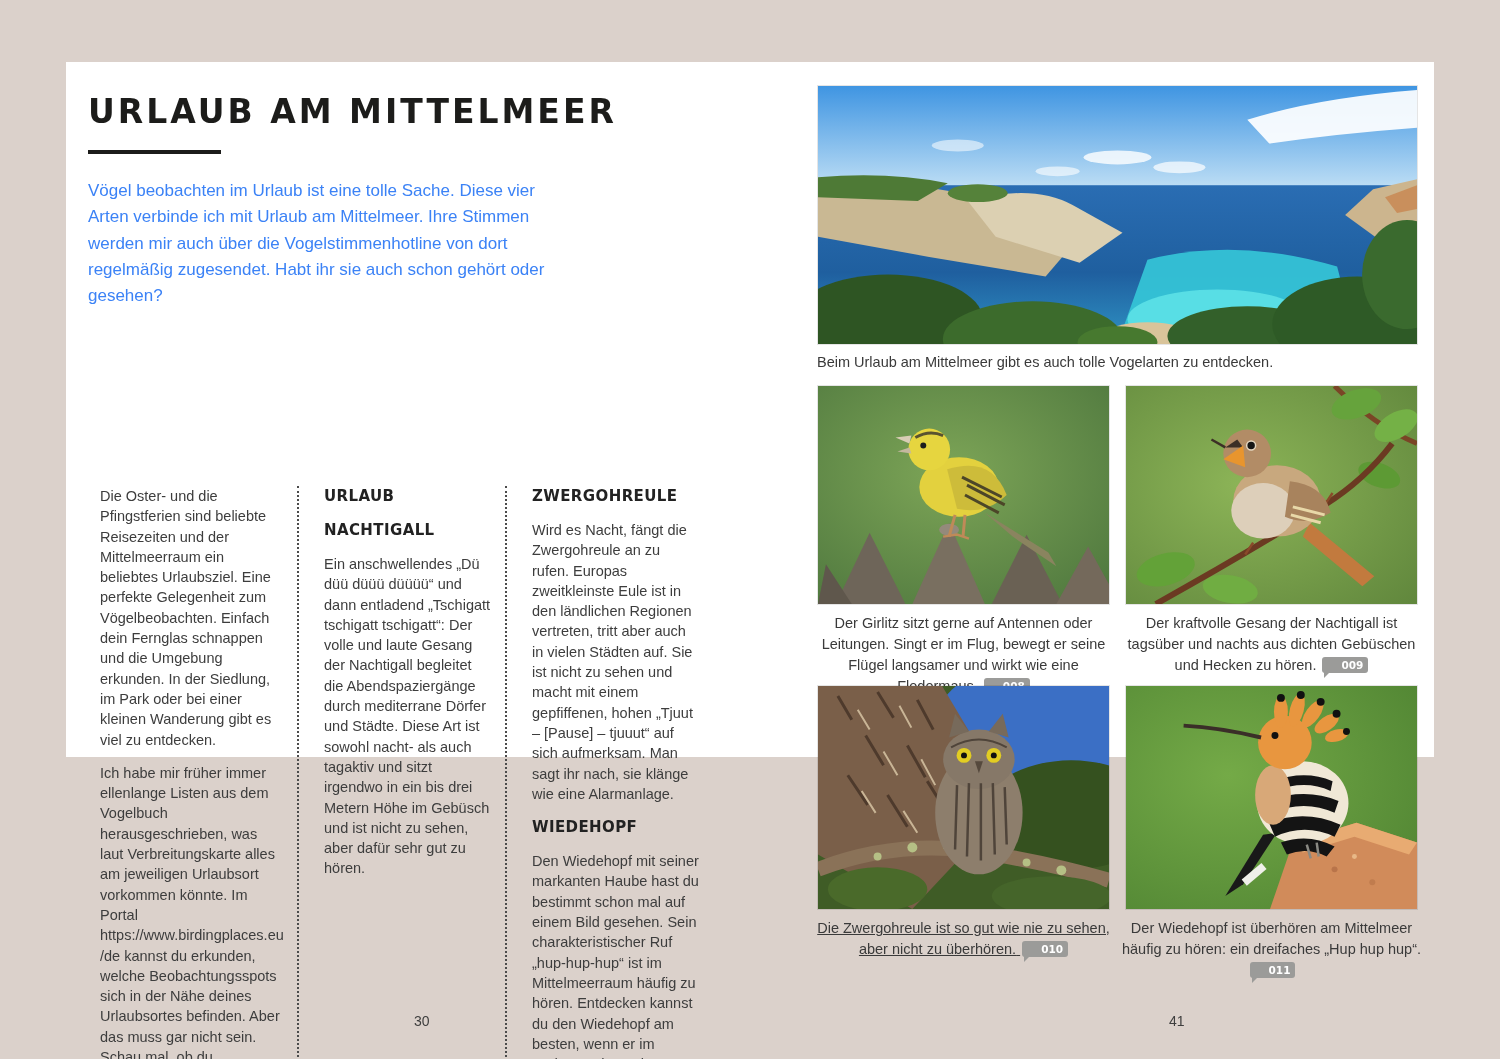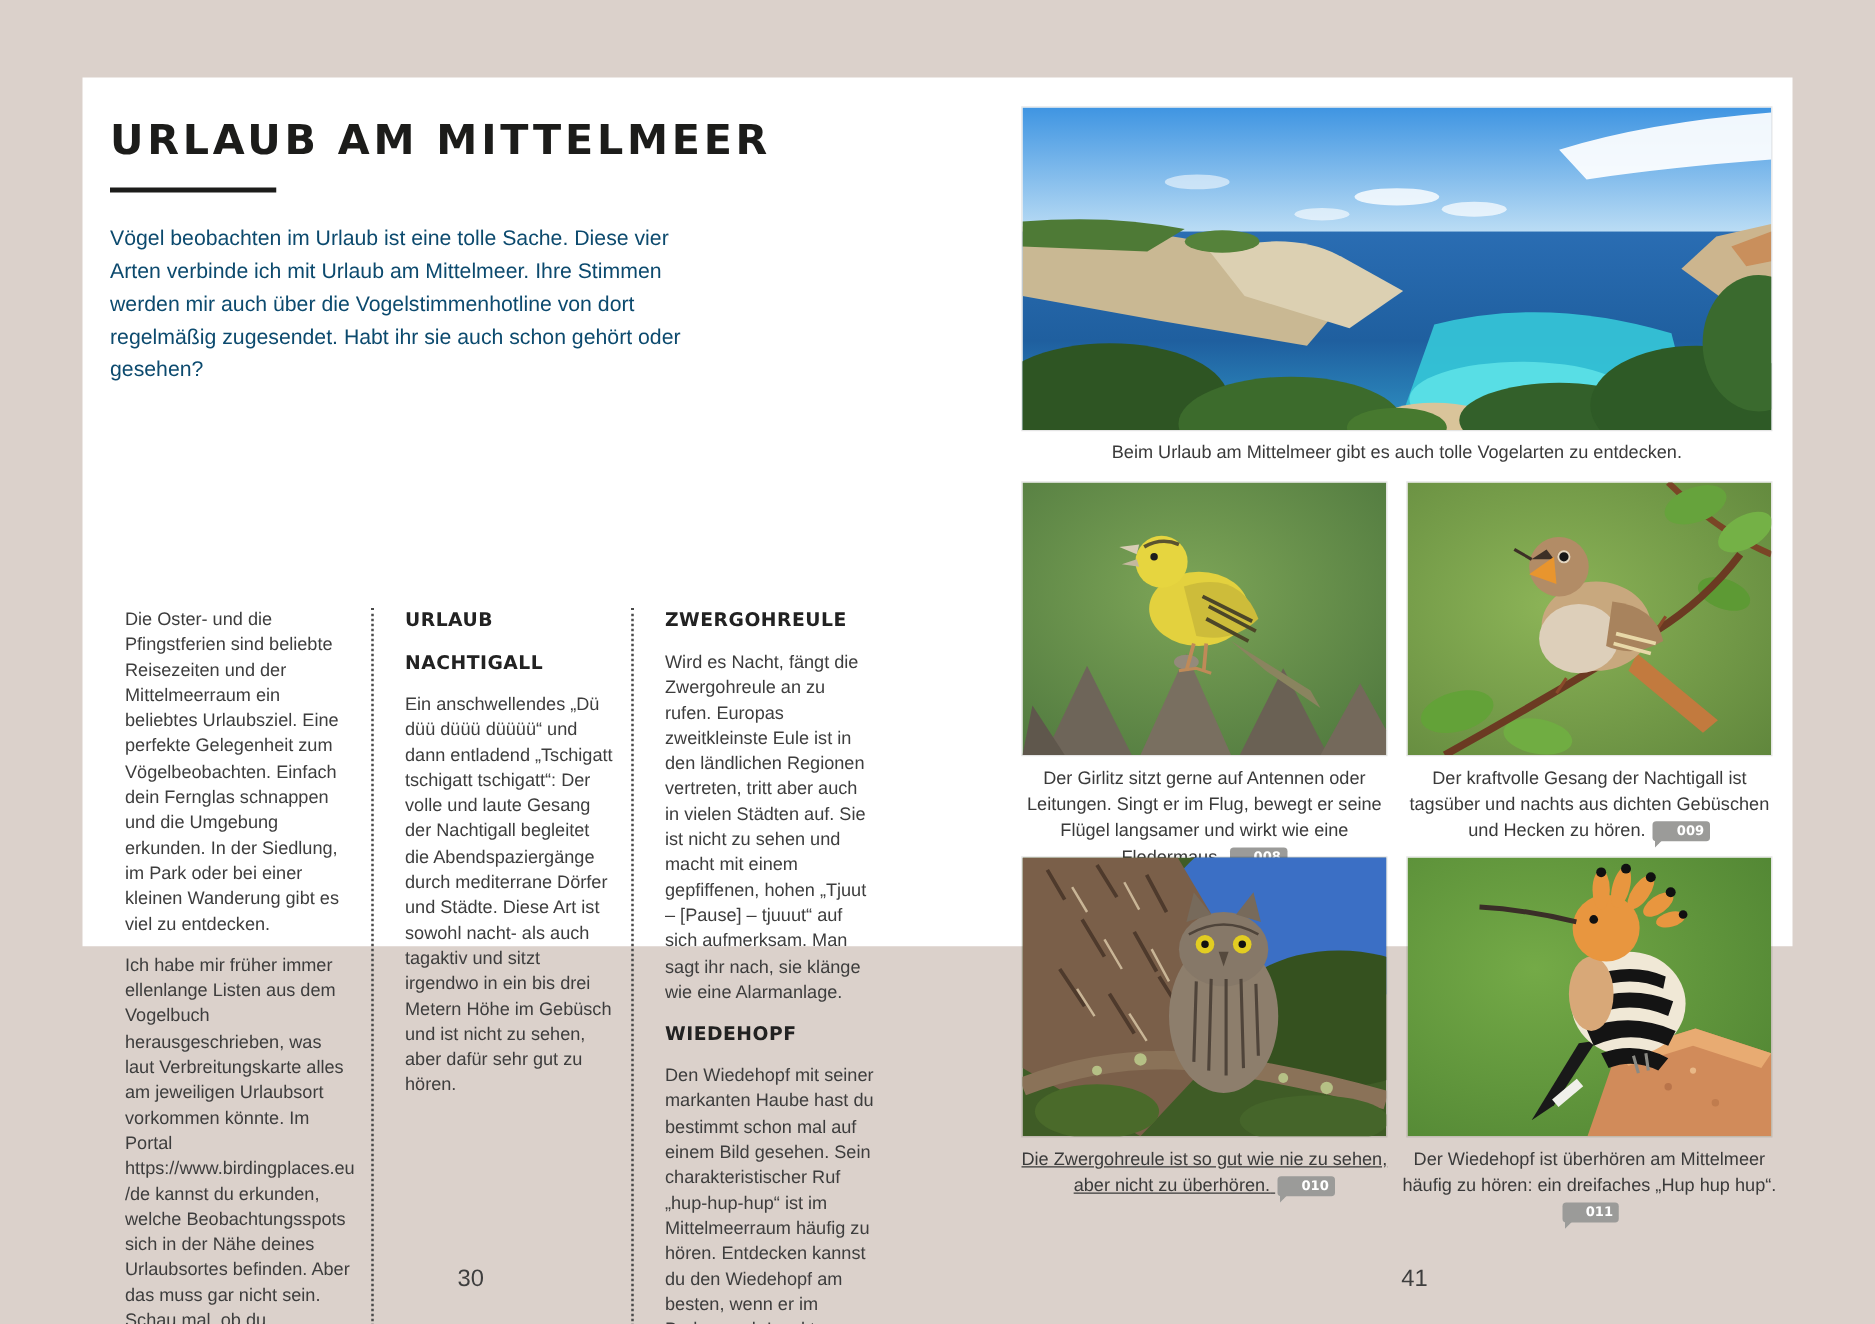--- a/index.html
+++ b/index.html
@@ -2,52 +2,52 @@
 <html lang="de"><head>
 <meta charset="utf-8">
 <style>
   html,body{margin:0;padding:0;width:1500px;height:1059px;overflow:hidden;
     background:#dbd1cb;font-family:"Liberation Sans",sans-serif;}
   .spread{position:absolute;left:66px;top:62px;width:1368px;height:695px;background:#ffffff;}
   
   .title{position:absolute;left:22px;top:30px;font-family:"DejaVu Sans",sans-serif;
     font-weight:900;font-size:33px;letter-spacing:3px;color:#1c1c1a;white-space:nowrap;}
   .title-rule{position:absolute;left:22px;top:88px;width:133px;height:4px;background:#1c1c1a;}
-  .intro{position:absolute;left:22px;top:116px;width:478px;font-size:17px;line-height:1.55;color:#0c4a6e;}
+  .intro{position:absolute;left:22px;top:116px;width:478px;font-size:17px;line-height:1.55;color:#3b82f6;}
   .columns{position:absolute;left:22px;top:424px;width:612px;display:flex;align-items:stretch;}
   .col{font-size:14.5px;line-height:1.4;color:#3d3d3d;overflow-wrap:break-word;}
   .col-1{width:196px;padding-right:13px;border-right:2px dotted #4b4b4b;}
   .col-2{width:186px;padding:0 13px;border-right:2px dotted #4b4b4b;}
   .col-3{width:186px;padding-left:13px;}
   .col p{margin:0 0 13px 12px;}
   .sec-head{font-family:"DejaVu Sans",sans-serif;font-weight:700;font-size:15px;
     letter-spacing:.4px;color:#222;margin:0 0 2px 0;}
   .sec-body{margin:0 0 14px 0;}
   
   .photo{position:absolute;border:1px solid rgba(0,0,0,.10);box-sizing:border-box;}
   .photo svg{display:block;width:100%;height:100%;}
   .hero{left:751px;top:23px;width:601px;height:260px;}
-  .hero-caption{position:absolute;left:751px;top:292px;width:601px;text-align:center;
+  .hero-caption{position:absolute;left:751px;top:292px;width:601px;
     font-size:14.5px;color:#3a3a3a;}
   .ph-a1{left:751px;top:323px;width:293px;height:220px;}
   .ph-b1{left:1059px;top:323px;width:293px;height:220px;}
   .ph-a2{left:751px;top:623px;width:293px;height:225px;}
   .ph-b2{left:1059px;top:623px;width:293px;height:225px;}
   .cap{position:absolute;width:305px;text-align:center;font-size:14.5px;line-height:1.45;color:#3a3a3a;}
   .cap-a1{left:745px;top:551px;}
   .cap-b1{left:1053px;top:551px;}
   .cap-a2{left:745px;top:856px;text-decoration:underline;}
   .cap-b2{left:1053px;top:856px;}
   .badge{position:relative;display:inline-block;background:#9b9b99;color:#ffffff;
     font-family:"DejaVu Sans",sans-serif;font-weight:700;font-size:10.5px;line-height:1;
     padding:3px 5px 2px 19px;border-radius:3px;vertical-align:1px;margin-left:2px;}
   .badge::after{content:"";position:absolute;left:2px;bottom:-5px;width:0;height:0;
     border:3px solid transparent;border-top-color:#9b9b99;border-left-color:#9b9b99;}
   
-  .pageno{position:absolute;top:1013px;font-size:19px;color:#3e3e3e;}
+  .pageno{position:absolute;top:1013px;font-size:14px;color:#3e3e3e;margin-left:48px;}
   .pageno-left{left:366px;}
   .pageno-right{left:1121px;}
 </style>
 </head>
 <body>
 
 <div class="spread">
 
   <div class="title">URLAUB AM MITTELMEER</div>
   <div class="title-rule"></div>

